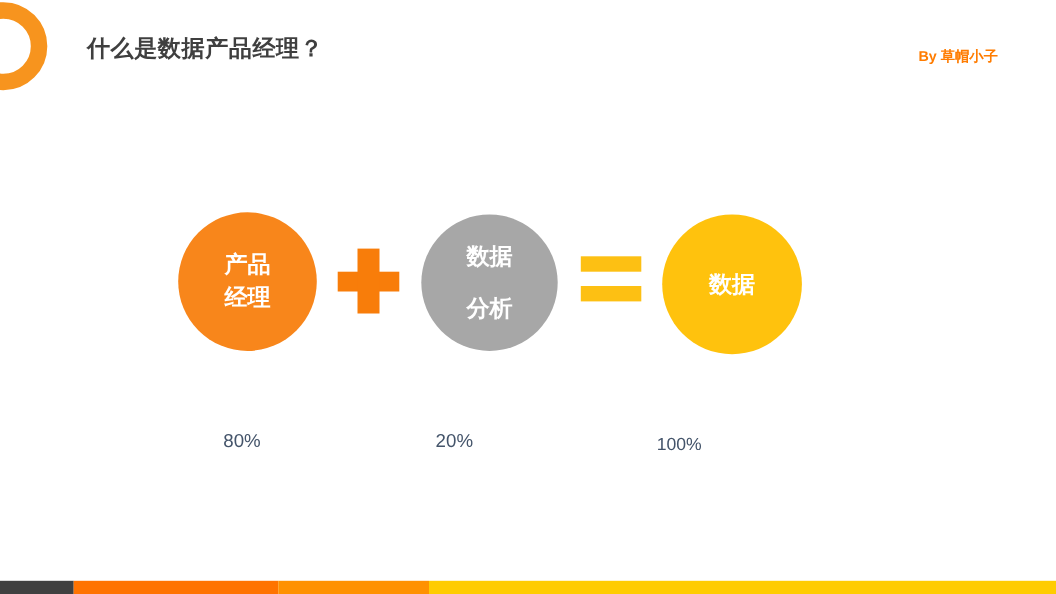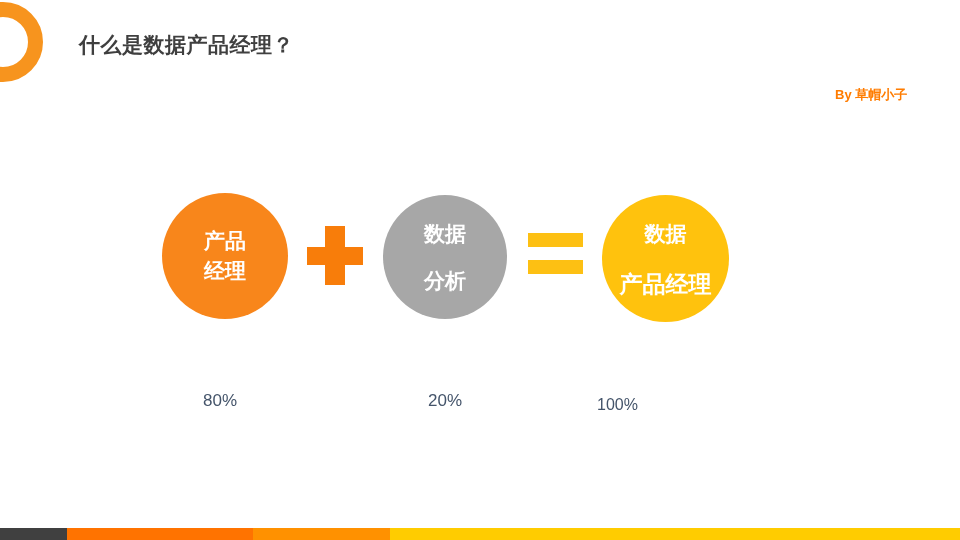--- a/index.html
+++ b/index.html
@@ -42,21 +42,20 @@
     margin-left: 11px;
   }
   .byline {
     position: absolute;
     left: 835px;
     top: 42px;
     font-size: 13px;
     font-weight: bold;
     color: #FF7C00;
     white-space: nowrap;
-    margin-top: 44px;
   }
 
   
   .circle {
     position: absolute;
     border-radius: 50%;
     display: flex;
     flex-direction: column;
     align-items: center;
     justify-content: center;
@@ -117,21 +116,21 @@
   
   .percent {
     position: absolute;
     font-weight: normal;
     color: #44546A;
     font-size: 17px;
     line-height: 20px;
     white-space: nowrap;
   }
   .percent-1 { left: 203px; top: 391px; }
-  .percent-2 { left: 396px; top: 391px; margin-left: 32px; }
+  .percent-2 { left: 396px; top: 391px; }
   .percent-3 { left: 597px; top: 395px; font-size: 16px; }
 
   
   .footer-bar {
     position: absolute;
     left: 0;
     top: 528px;
     width: 960px;
     height: 12px;
     display: flex;
@@ -167,21 +166,20 @@
     <span class="line line2">分析</span>
   </div>
 
   <div class="equals">
     <div class="bar bar-top" style="background: rgb(253, 192, 19);"></div>
     <div class="bar bar-bottom" style="background: rgb(253, 192, 19);"></div>
   </div>
 
   <div class="circle circle-3" style="background: rgb(255, 194, 13);">
     <span class="line line1">数据</span>
-    <span class="line line2">产品经理</span>
   </div>
 
   <div class="percent percent-1" style="color: rgb(68, 84, 106);">80%</div>
 
   <div class="percent percent-2" style="color: rgb(68, 84, 106);">20%</div>
 
   <div class="percent percent-3" style="color: rgb(68, 84, 106);">100%</div>
 
   <div class="footer-bar">
     <div class="seg-1" style="background: rgb(64, 64, 64);"></div>

